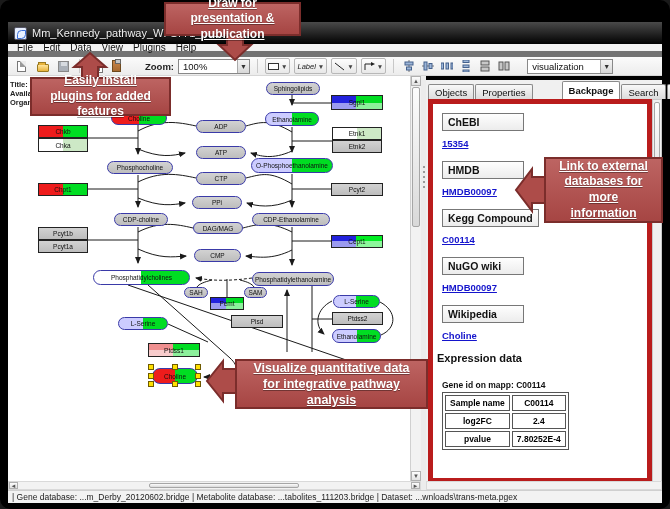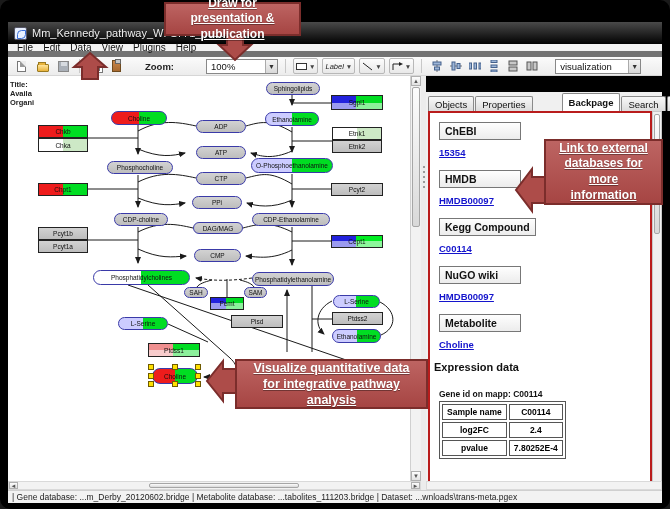--- a/index.html
+++ b/index.html
@@ -22,46 +22,46 @@
   .ic-new { width:9px; height:11px; background:#fff; border:1px solid #777; position:relative;}
   .ic-new::after{content:""; position:absolute; right:-1px; top:-1px; border:3px solid; border-color:#ececec #ececec #9a9a9a #9a9a9a;}
   .ic-open { width:12px; height:8px; background:linear-gradient(#ffe49a,#e8b33c); border:1px solid #9a7a20; border-radius:1px; position:relative; margin-top:3px;}
   .ic-open::before{content:""; position:absolute; left:0; top:-3px; width:6px; height:2px; background:#e8b33c; border:1px solid #9a7a20; border-bottom:none;}
   .ic-save { width:11px; height:11px; background:#aab0b8; border:1px solid #888; position:relative;}
   .ic-save::after{content:""; position:absolute; left:2px; top:0; width:6px; height:4px; background:#d7dbe0;}
   .ic-copy { width:8px; height:10px; background:#fff; border:1px solid #777; box-shadow:3px 2px 0 -1px #fff, 3px 2px 0 0 #777;}
   .ic-paste { width:9px; height:12px; background:linear-gradient(#c8854a,#a86a30); border:1px solid #6e4a1e; position:relative;}
   .ic-paste::after{content:""; position:absolute; left:1.5px; top:-2px; width:4px; height:3px; background:#c6c6c6; border:1px solid #666;}
   .tlabel { font-size:9.5px; color:#222; margin-left:4px;}
-  .combo { height:15px; background:#fff; border:1px solid #888; display:flex; align-items:center; font-size:9.5px; color:#111; padding-left:4px; position:relative;margin-left:28px;}
+  .combo { height:15px; background:#fff; border:1px solid #888; display:flex; align-items:center; font-size:9.5px; color:#111; padding-left:4px; position:relative;}
   .combo .caret { margin-left:auto; width:12px; height:100%; background:linear-gradient(#f4f4f4,#d8d8d8); border-left:1px solid #aaa; display:flex; align-items:center; justify-content:center; font-size:7px; color:#333;}
   .ddbtn { height:16px; border:1px solid #b8b8b8; border-radius:2px; background:linear-gradient(#fdfdfd,#e8e8e8); display:flex; align-items:center; padding:0 2px; gap:2px; font-size:8.5px; color:#222;font-style:italic;}
   .ddbtn .car{ font-size:6.5px; color:#444;}
   .alico { width:15px; height:15px; display:flex; align-items:center; justify-content:center;}
 
   
   #canvas { position:absolute; left:8px; top:76px; width:402px; height:405px; background:#fff; overflow:hidden; }
   #edges { position:absolute; left:0; top:0; }
   .infolbl { position:absolute; left:2px; top:4px; font-size:7.5px; font-weight:bold; color:#222; line-height:9px; width:34px; overflow:hidden; white-space:nowrap;}
   .node { position:absolute; display:flex; align-items:center; justify-content:center; font-size:6.5px; color:#101010; white-space:nowrap; overflow:visible; z-index:2;}
   .handle { position:absolute; width:6px; height:6px; background:#ffe000; border:1px solid #6e5a00; z-index:4;}
 
   .vscroll { position:absolute; background:#f2f2f2; border-left:1px solid #d0d0d0;}
   .hs-track { position:absolute; background:#f2f2f2; border:1px solid #d9d9d9; }
   .thumb { position:absolute; background:linear-gradient(#fdfdfd,#d9d9d9); border:1px solid #a6a6a6; border-radius:2px;}
   .sbtn { position:absolute; font-size:6px; color:#555; display:flex; align-items:center; justify-content:center; background:linear-gradient(#fdfdfd,#e2e2e2); border:1px solid #b0b0b0;}
 
   #splitter{ position:absolute; left:421px; top:76px; width:5px; height:405px; background:#ececec; }
   #splitter::after{content:""; position:absolute; left:1.5px; top:90px; width:2px; height:24px; background:repeating-linear-gradient(#999 0 2px,transparent 2px 5px);}
 
-  #sidepanel { position:absolute; left:426px; top:92px; width:236px; height:405px; background:#f0f0f0;}
+  #sidepanel { position:absolute; left:426px; top:80px; width:236px; height:405px; background:#f0f0f0;}
   #tabs { position:absolute; left:2px; top:1px; height:18px; display:flex; align-items:flex-end; gap:1px;}
   .tab { font-size:9.5px; color:#111; background:linear-gradient(#f8f8f8,#dcdcdc); border:1px solid #8a8a8a; border-bottom:none; border-radius:2px 2px 0 0; padding:2px 6px 2px 6px; height:15px; }
   .tab.active { background:#fff; font-weight:bold; height:18px; padding-top:3px; position:relative; z-index:2;margin-left:28px;}
-  #panelbody { position:absolute; left:2px; top:19px; width:224px; height:384px; background:#fff; border:2px solid #b91c1c; overflow:hidden; padding:8px 0 0 9px;}
+  #panelbody { position:absolute; left:2px; top:19px; width:224px; height:384px; background:#fff; border:5px solid #b91c1c; overflow:hidden; padding:8px 0 0 9px;}
   .dbheader { display:inline-block; min-width:82px; background:linear-gradient(#fefefe,#ececec); border:1px solid #777; font-size:10.5px; font-weight:bold; color:#111; padding:2px 5px; margin-bottom:7px;}
   .dbval { font-size:9.5px; font-weight:bold; margin-bottom:11px; }
   .dbval a { color:#1414cc; }
   .section { margin-bottom:1px; }
   #exprtitle { font-size:11px; font-weight:bold; color:#111; margin-left:-5px; margin-top:3px;}
   #geneline { font-size:8.5px; font-weight:bold; color:#111; margin-top:16px; margin-bottom:2px;}
   #exprtable { border-collapse:separate; border-spacing:2px; border:1px solid #555; background:#fff;}
   #exprtable td { border:1px solid #555; font-size:8.5px; font-weight:bold; text-align:center; padding:2px 4px; min-width:46px;margin-left:44px;}
   #panelvscroll { position:absolute; right:0px; top:19px; width:10px; height:384px; background:#f0f0f0; border:1px solid #c9c9c9;}
 
@@ -369,21 +369,21 @@
       <span class="tab">Search</span>
       <span class="tab">Legend</span>
     </div>
     <div id="panelbody">
       <div id="sections">
           <div class="section"><div class="dbheader">ChEBI</div><div class="dbval"><a href="#">15354</a></div></div>
           <div class="section"><div class="dbheader">HMDB</div><div class="dbval"><a href="#">HMDB00097</a></div></div>
           <div class="section"><div class="dbheader">Kegg Compound</div><div class="dbval"><a href="#">C00114</a></div></div>
           <div class="section"></div>
           <div class="section"><div class="dbheader">NuGO wiki</div><div class="dbval"><a href="#">HMDB00097</a></div></div>
-          <div class="section"><div class="dbheader">Metabolite</div><div class="dbval"><a href="#">Choline</a></div></div>
+          <div class="section"><div class="dbheader">Wikipedia</div><div class="dbval"><a href="#">Choline</a></div></div>
         </div>
       <div id="exprtitle">Expression data</div>
       <div id="geneline">Gene id on mapp: C00114</div>
       <table id="exprtable">
           <tbody>
             <tr>
               <td>Sample name</td>
               <td>C00114</td>
             </tr>
             <tr>
@@ -418,20 +418,23 @@
       <polygon points="227,33 243,33 243,45 251,45 235,60 219,45 227,45"></polygon>
       <polygon points="82,79 82,67 74,67 90,53 106,67 98,67 98,79"></polygon>
       <polygon points="546,177 532,177 532,169 516,190 532,211 532,203 546,203"></polygon>
       <polygon points="237,369 223,369 223,361 207,381 223,401 223,393 237,393"></polygon>
     </g>
   </svg>
 
   <div class="callout" style="left:164px; top:2px; width:137px; height:34px;">
     <span>Draw for presentation &amp; publication</span>
   </div>
-  <div class="callout" style="left:544px; top:139px; width:119px; height:66px; font-size:12px;">
+  <div class="callout" style="left:30px; top:77px; width:141px; height:39px; font-size:12px;">
+    <span>Easily install plugins for added features</span>
+  </div>
+  <div class="callout" style="left:544px; top:157px; width:119px; height:66px; font-size:12px;">
     <span>Link to external databases for more information</span>
   </div>
   <div class="callout" style="left:235px; top:359px; width:193px; height:50px; font-size:12.5px;">
     <span>Visualize quantitative data  for integrative pathway analysis</span>
   </div>
 
 </div>
 
 </body></html>

